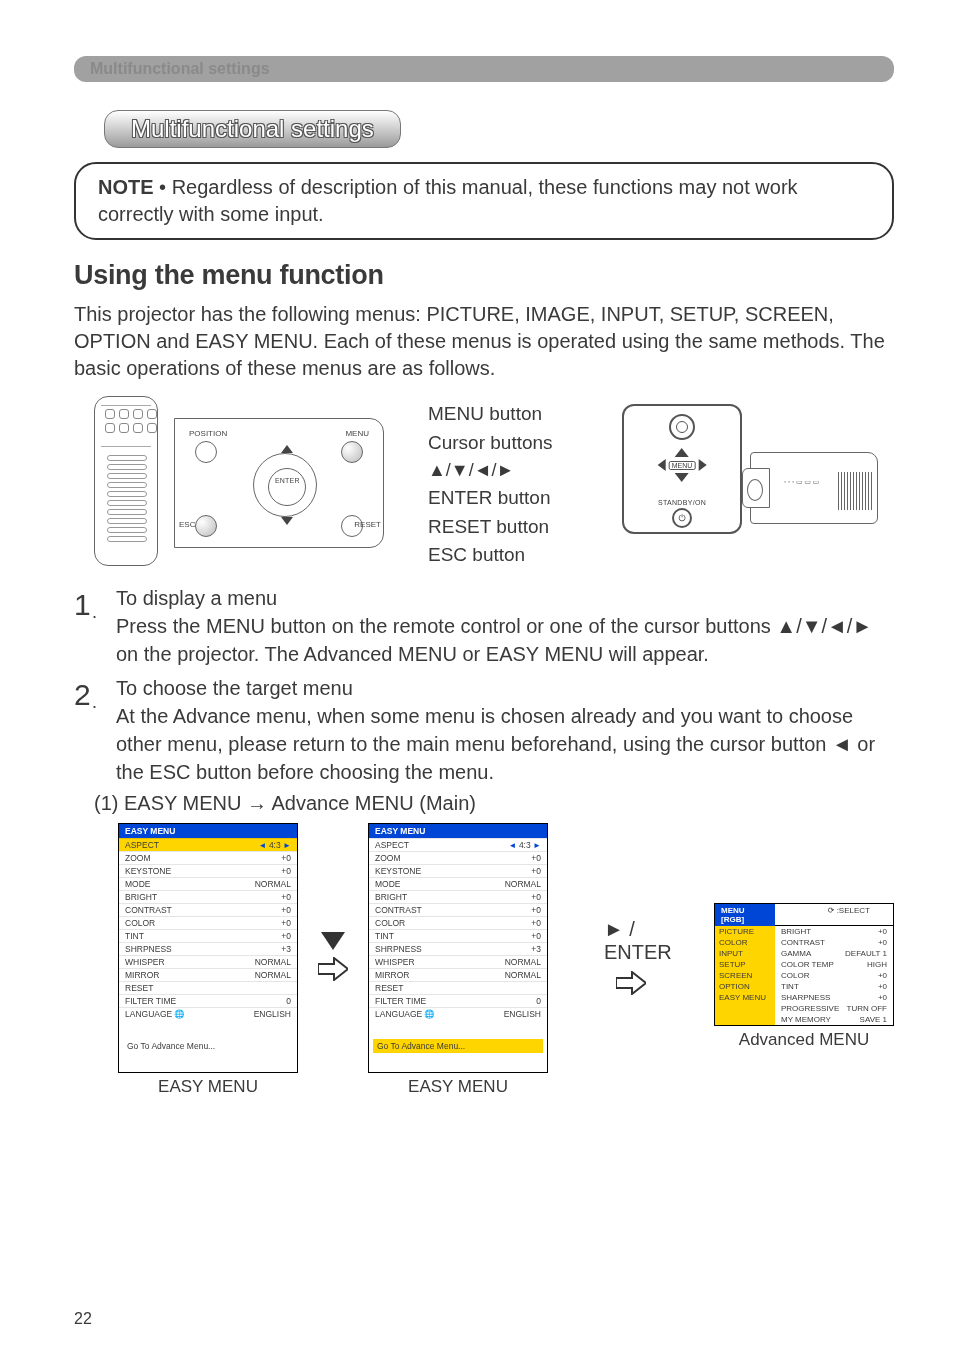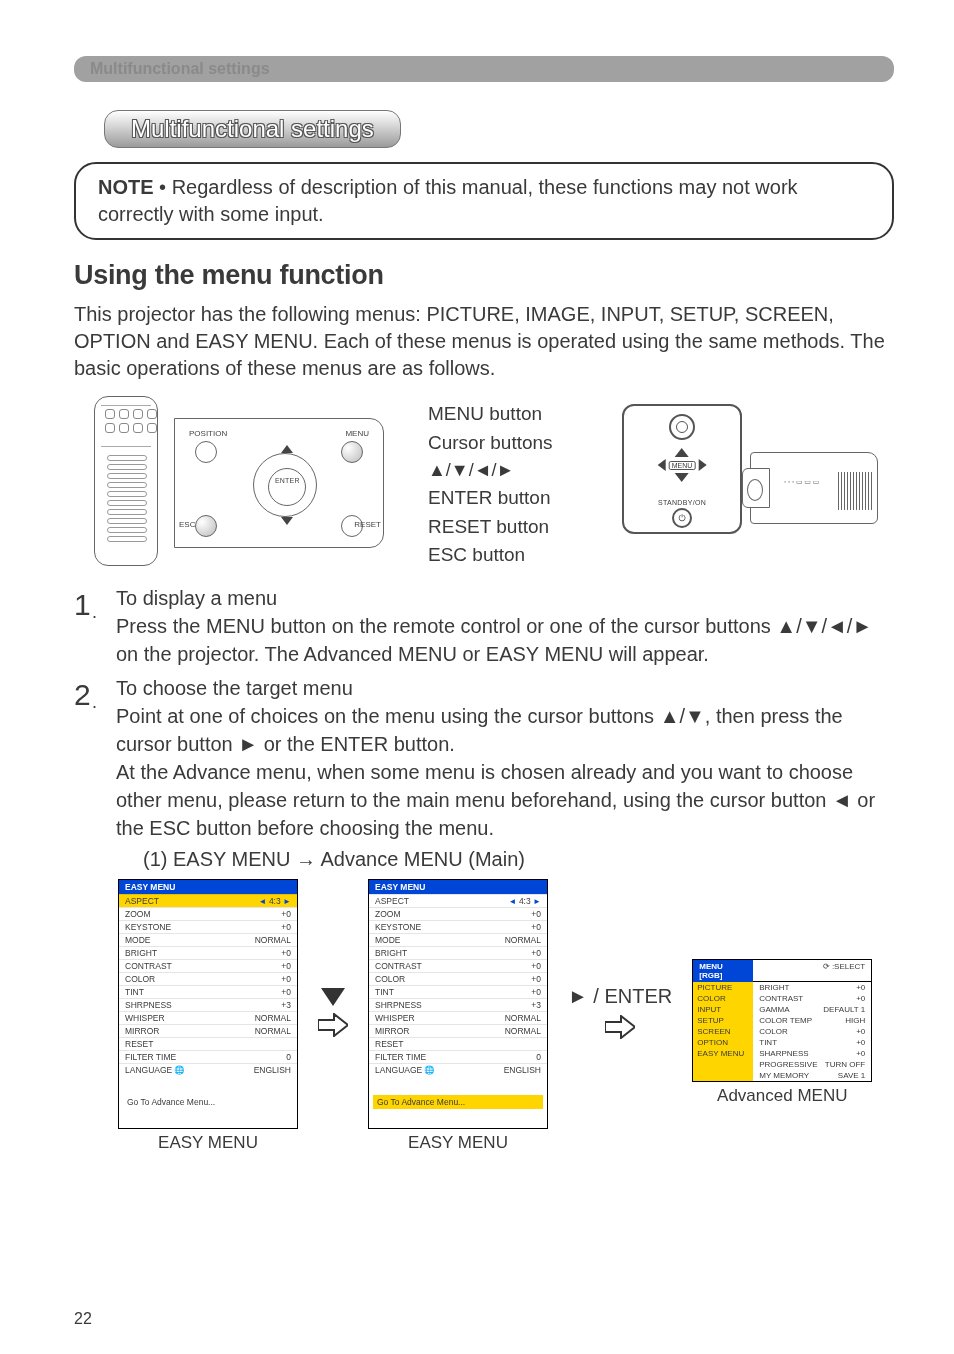--- a/index.html
+++ b/index.html
@@ -135,21 +135,21 @@
   .proj-side .lens { position:absolute; left:-8px; top:16px; width:28px; height:40px; border:1px solid #666; border-radius:6px 0 0 6px; background:#fff;}
   .proj-side .lens::after { content:""; position:absolute; left:4px; top:10px; width:14px;height:20px;border:1px solid #666;border-radius:50%;}
   .proj-side .grille { position:absolute; right:6px; top:20px; width:34px; height:38px; background: repeating-linear-gradient(90deg,#666 0 1px, transparent 1px 3px); }
   .proj-side .panel { position:absolute; left:34px; top:26px; font-size:7px; letter-spacing:-.2px; color:#666;}
 
   .steps { margin-top: 8px; }
   .step { display: flex; gap: 10px; font-size: 20px; line-height: 1.4; margin-bottom: 6px; }
   .step-num { font-size: 30px; font-family: Arial; min-width: 32px; text-align: left; font-weight:400; position:relative; }
   .step-num::after { content: "."; position: absolute; top: 16px; font-size: 18px; left: 18px; }
   .step-body {}
-  .sub-step { margin-left: 69px; font-size: 20px; margin-bottom: 8px; }
+  .sub-step { margin-left: 20px; font-size: 20px; margin-bottom: 8px; }
 
   .menu-flow {
     display: flex;
     align-items: center;
     gap: 20px;
     margin-left: 44px;
     margin-top: 6px;
   }
   .menu-box {
     width: 180px;
@@ -164,32 +164,32 @@
   .menu-row .v { }
   .menu-row.sel { background:#ffd500; }
   .menu-row .tiny-lr { font-size:8px; color:#0046d6; }
   .menu-foot { padding:2px 4px; margin:19px 4px; }
   .menu-foot.sel { background:#ffd500; }
   .menu-caption { text-align:center; font-size:17px; margin-top:4px; }
 
   .adv-box { width: 180px; border:1px solid #000; font-size:8px; font-family:Arial; }
   .adv-hdr { display:flex; }
   .adv-hdr .l { background:#0046d6; color:#fff; padding:2px 6px; flex:0 0 60px; font-weight:bold; font-size:8px;}
-  .adv-hdr .r { flex:1; text-align:right; padding:2px 6px; font-size:8px; border-bottom:1px solid #000;}
+  .adv-hdr .r { flex:1; text-align:right; padding:2px 23px; font-size:8px; border-bottom:1px solid #000;}
   .adv-body { display:flex; }
   .adv-side { width:60px; background:#ffd500; }
   .adv-side div { padding:1px 4px; font-size:8px;}
   .adv-main { flex:1; }
   .adv-main .menu-row { border:none; }
 
   .flow-arrow-block { display:flex; flex-direction:column; align-items:center; gap:6px; }
   .big-down-tri { width:0;height:0;border-left:12px solid transparent;border-right:12px solid transparent;border-top:18px solid #333; }
   .big-right-arrow { font-size:28px; color:#333; position:relative; }
   .big-right-arrow svg { width:30px; height:24px; }
-  .enter-lbl-big { font-size:20px; }
+  .enter-lbl-big { font-size:20px;margin-left:36px; }
   .flow-col { display:flex; flex-direction:column; align-items:center; }
 
   .page-num { position:absolute; bottom:26px; left:74px; font-size:16px; color:#3a3a3a; }
 </style>
 </head>
 <body>
 
 <div class="page">
   <div class="breadcrumb-bar">Multifunctional settings</div>
 
@@ -286,21 +286,20 @@
       <div class="step-num">1</div>
       <div class="step-body">
         <div>To display a menu</div>
         <div>Press the MENU button on the remote control or one of the cursor buttons ▲/▼/◄/► on the projector. The Advanced MENU or EASY MENU will appear.</div>
       </div>
     </div>
     <div class="step">
       <div class="step-num">2</div>
       <div class="step-body">
         <div>To choose the target menu</div>
-        <div>Point at one of choices on the menu using the cursor buttons ▲/▼, then press the cursor button ► or the ENTER button.</div>
         <div>At the Advance menu, when some menu is chosen already and you want to choose other menu, please return to the main menu beforehand, using the cursor button ◄ or the ESC button before choosing the menu.</div>
       </div>
     </div>
   </div>
 
   <div class="sub-step">(1) EASY MENU → Advance MENU (Main)</div>
 
   
   <div class="menu-flow">
 

